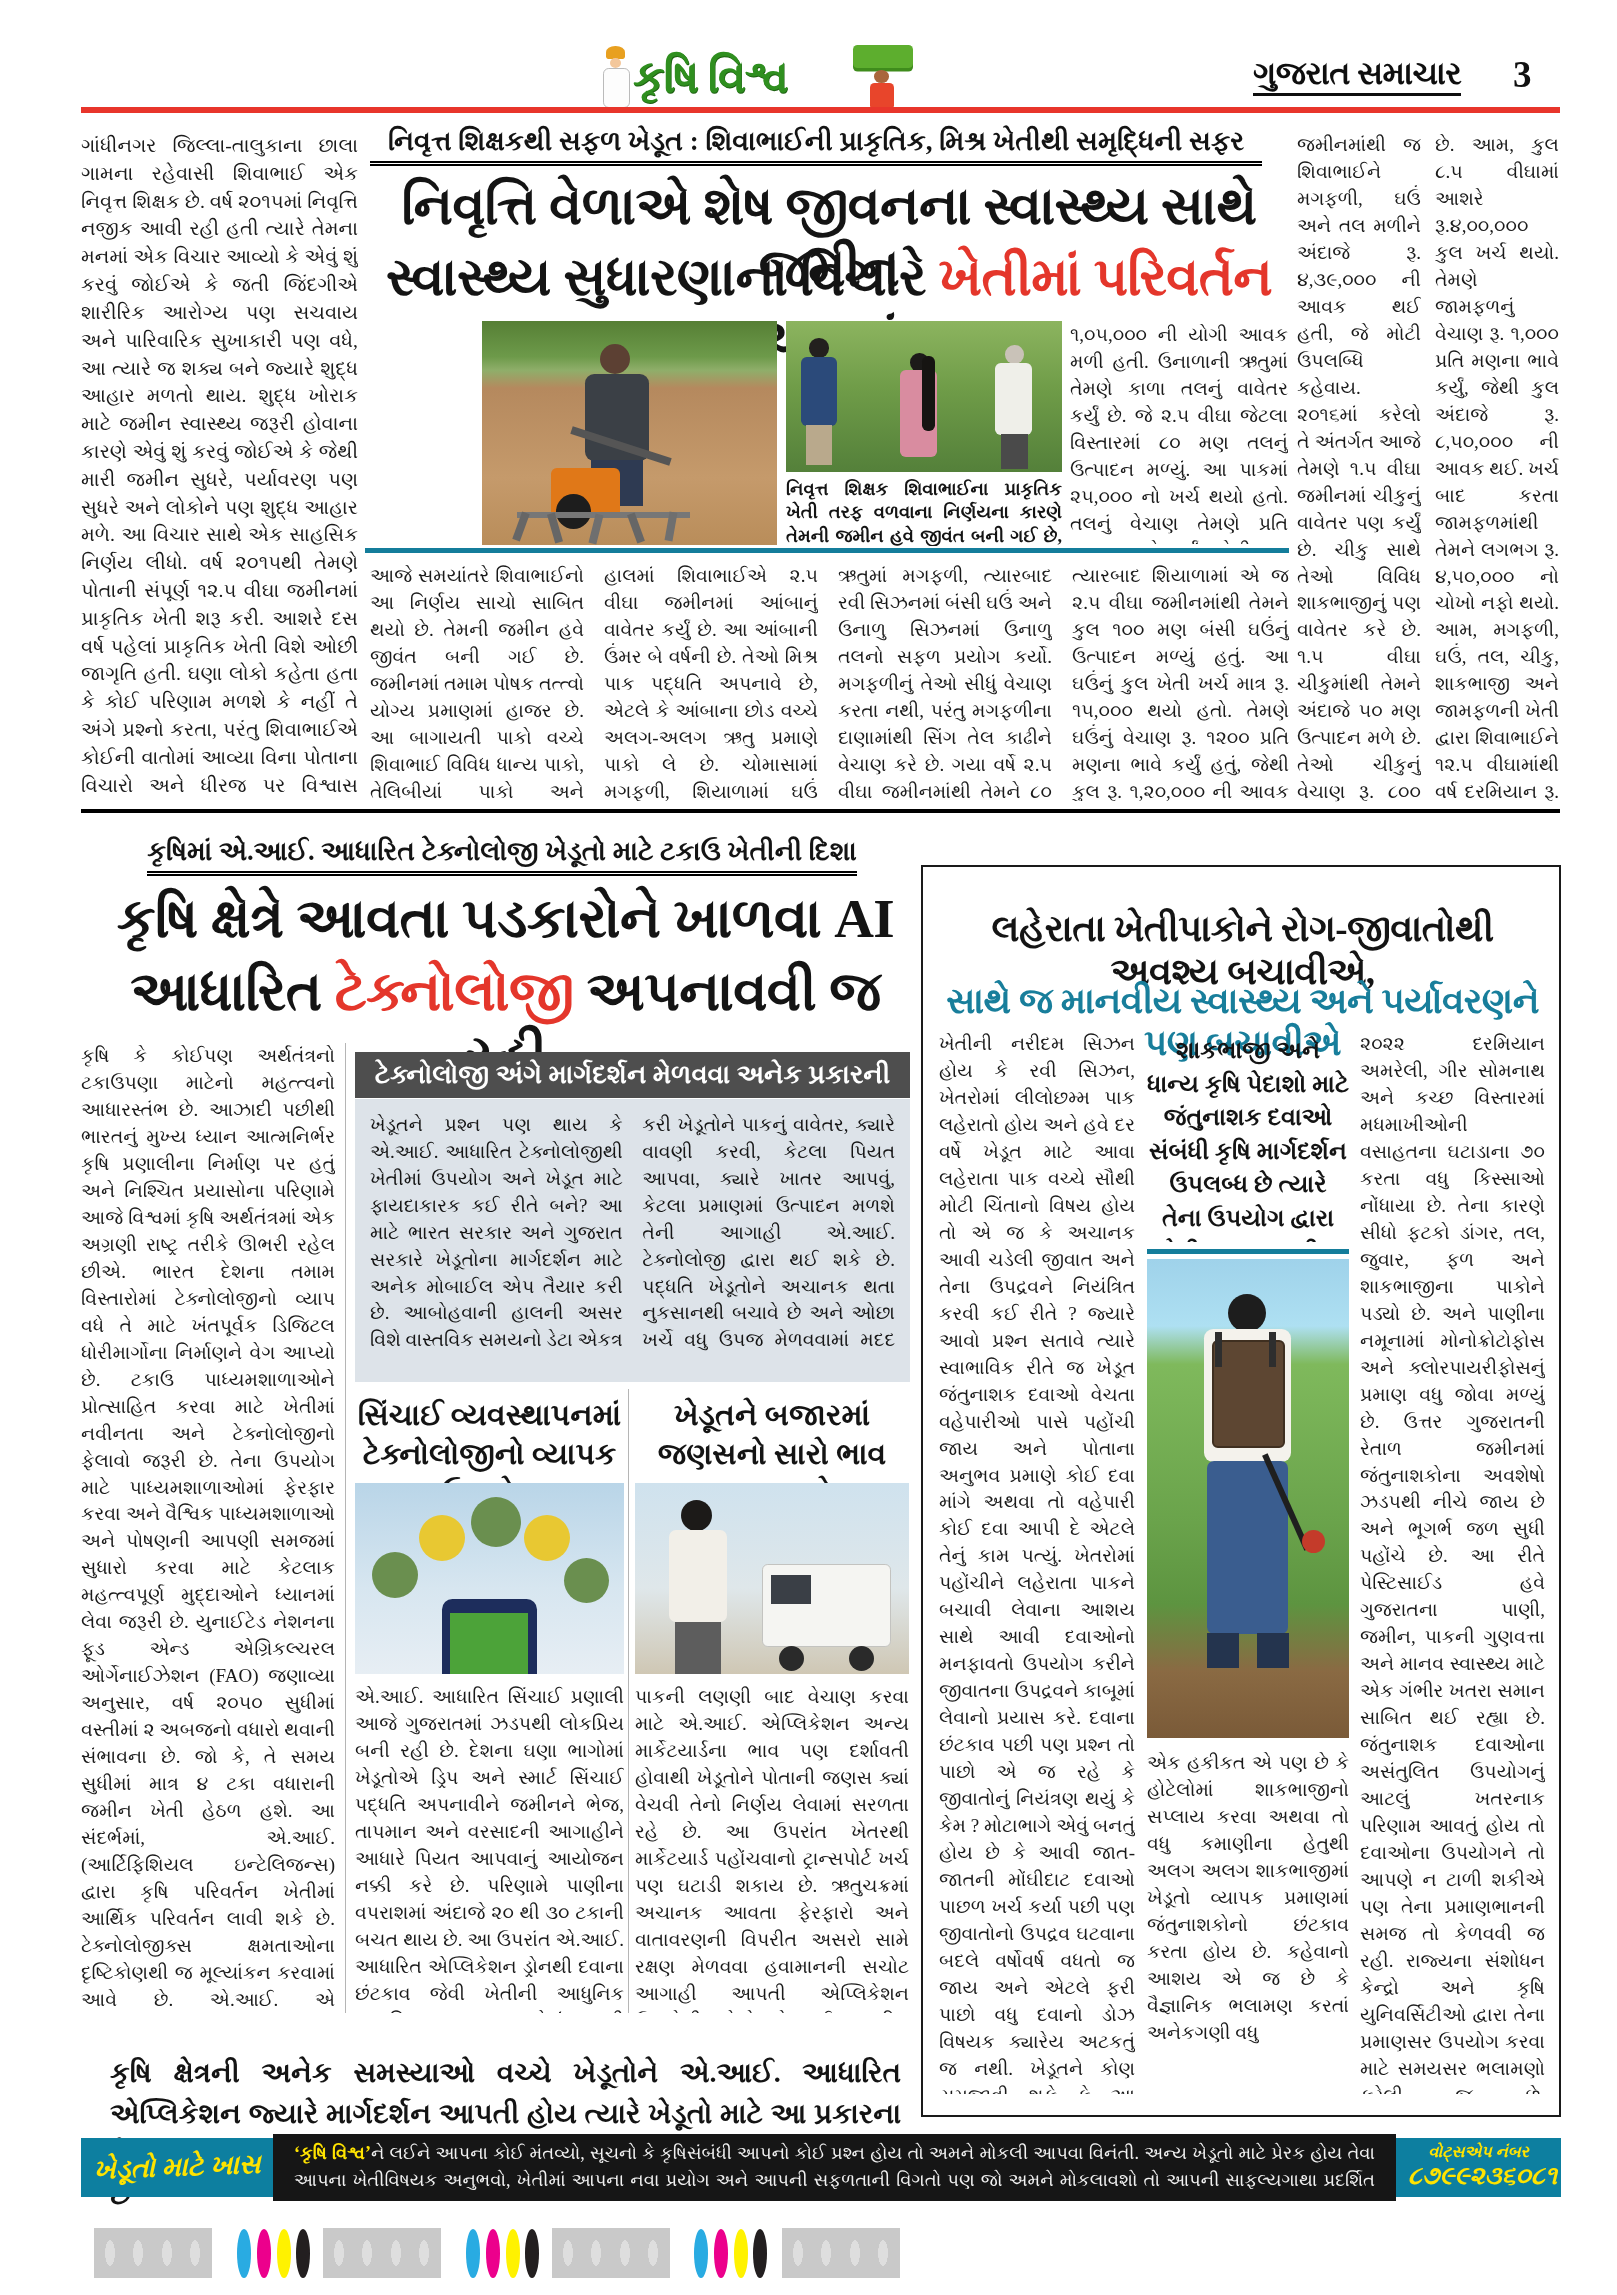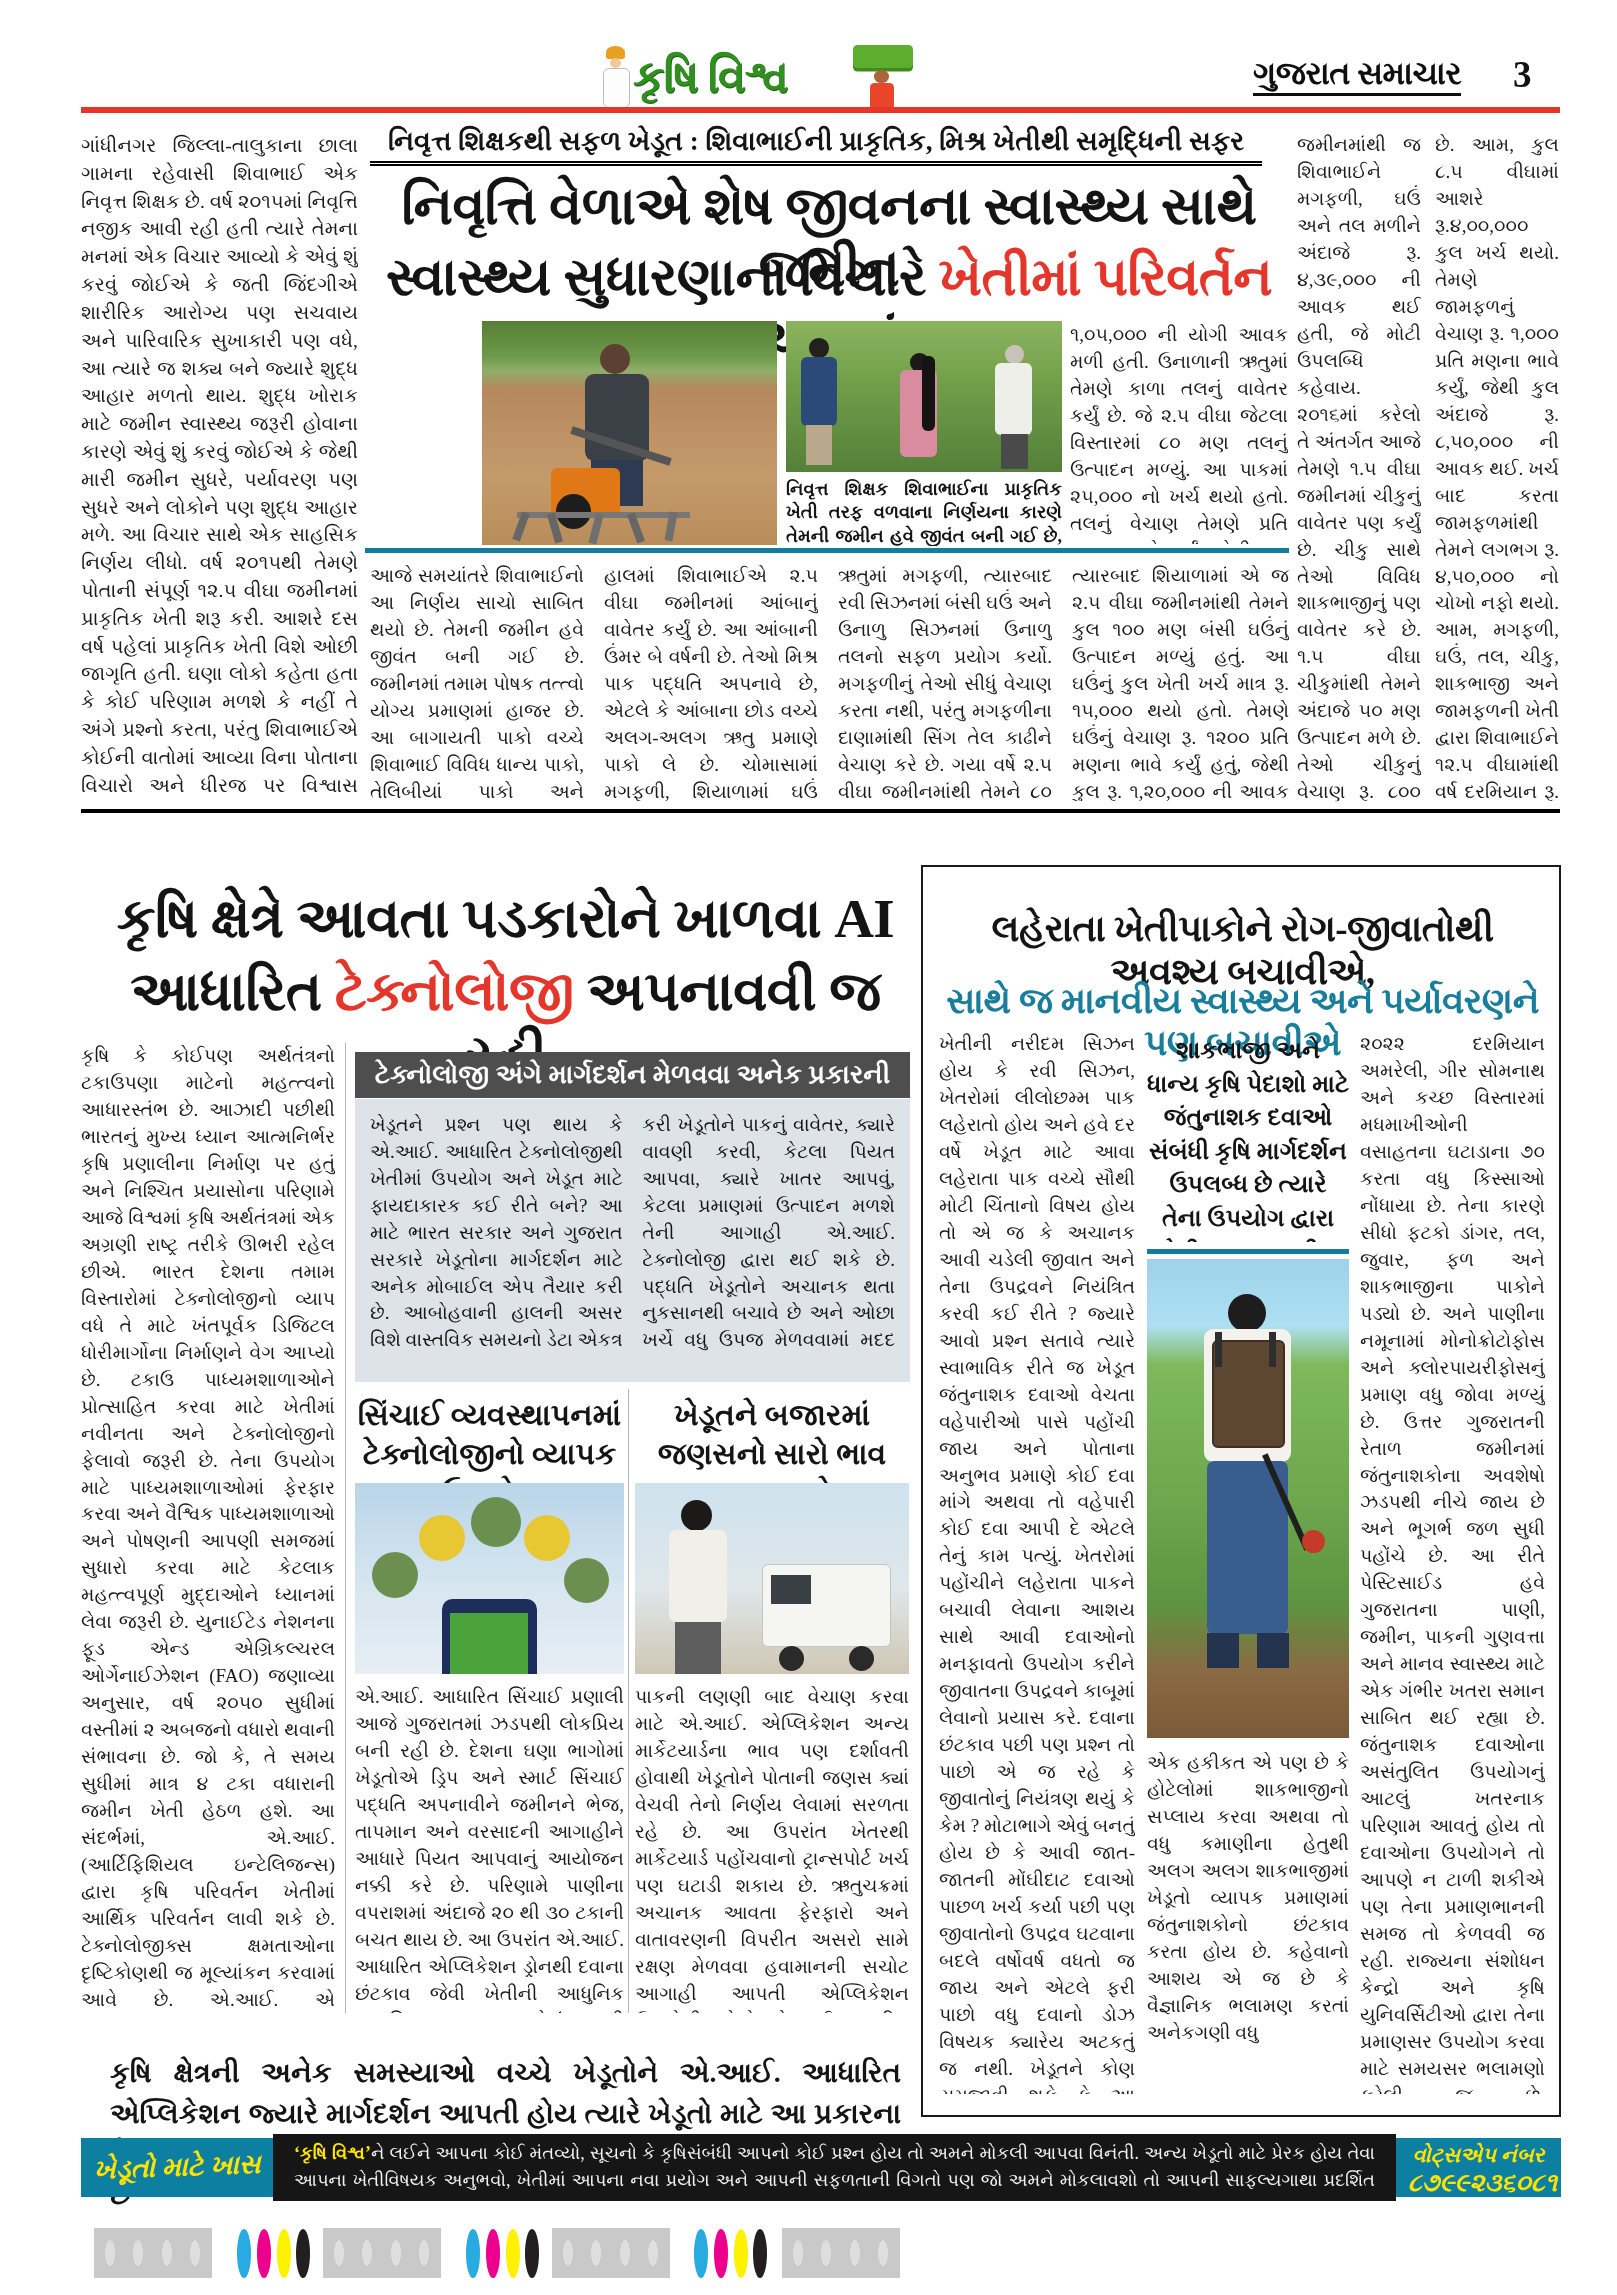--- a/index.html
+++ b/index.html
@@ -105,20 +105,21 @@
 
   <div class="abs rule-teal" style="left:365px;top:548px;width:924px;height:5.2px;"></div>
 
   <div class="abs colTxt" style="left:370px;top:563px;width:214px;height:238px;">આજે સમયાંતરે શિવાભાઈનો આ નિર્ણય સાચો સાબિત થયો છે. તેમની જમીન હવે જીવંત બની ગઈ છે. જમીનમાં તમામ પોષક તત્ત્વો યોગ્ય પ્રમાણમાં હાજર છે. આ બાગાયતી પાકો વચ્ચે શિવાભાઈ વિવિધ ધાન્ય પાકો, તેલિબીયાં પાકો અને શાકભાજીનું વાવેતર પણ કરે છે. આ રીતે મિશ્ર ખેતી કરીને તેઓ જમીનની ઉપજશક્તિ જાળવી રાખે છે અને સાથે સાથે નિયમિત આવક પણ મેળવે છે. શિવાભાઈની આ પદ્ધતિ ખેતી માટે એક ઉત્તમ ઉદાહરણ બની છે.</div>
   <div class="abs colTxt" style="left:604px;top:563px;width:214px;height:238px;">હાલમાં શિવાભાઈએ ૨.૫ વીઘા જમીનમાં આંબાનું વાવેતર કર્યું છે. આ આંબાની ઉંમર બે વર્ષની છે. તેઓ મિશ્ર પાક પદ્ધતિ અપનાવે છે, એટલે કે આંબાના છોડ વચ્ચે અલગ-અલગ ઋતુ પ્રમાણે પાકો લે છે. ચોમાસામાં મગફળી, શિયાળામાં ઘઉં અને ઉનાળામાં કાળા તલની ખેતી કરે છે. આમ, આ ૨.૫ વીઘા જમીનમાંથી અંદાજે ૧૦ મણ મગફળીનું ઉત્પાદન મળ્યું હતું.</div>
   <div class="abs colTxt" style="left:838px;top:563px;width:214px;height:238px;">ઋતુમાં મગફળી, ત્યારબાદ રવી સિઝનમાં બંસી ઘઉં અને ઉનાળુ સિઝનમાં ઉનાળુ તલનો સફળ પ્રયોગ કર્યો. મગફળીનું તેઓ સીધું વેચાણ કરતા નથી, પરંતુ મગફળીના દાણામાંથી સિંગ તેલ કાઢીને વેચાણ કરે છે. ગયા વર્ષે ૨.૫ વીઘા જમીનમાંથી તેમને ૮૦ મણ મગફળીનું ઉત્પાદન મળ્યું હતું. દરેક ડબ્બા રૂ. ૩,૨૦૦ના ભાવે વેચી કુલ રૂ. ૫૪,૪૦૦ ની આવક થઈ હતી.</div>
   <div class="abs colTxt" style="left:1072px;top:563px;width:217px;height:238px;">ત્યારબાદ શિયાળામાં એ જ ૨.૫ વીઘા જમીનમાંથી તેમને કુલ ૧૦૦ મણ બંસી ઘઉંનું ઉત્પાદન મળ્યું હતું. આ ઘઉંનું કુલ ખેતી ખર્ચ માત્ર રૂ. ૧૫,૦૦૦ થયો હતો. તેમણે ઘઉંનું વેચાણ રૂ. ૧૨૦૦ પ્રતિ મણના ભાવે કર્યું હતું, જેથી કુલ રૂ. ૧,૨૦,૦૦૦ ની આવક થઈ. ખર્ચ બાદ કરતા આશરે રૂ. ૧,૦૫,૦૦૦ નો નફો થયો.</div>
 
   <div class="abs rule-black" style="left:81px;top:809px;width:1479px;height:4px;"></div>
 
+  <div class="abs strap" style="left:147px;top:836px;width:710px;font-size:26.6px;">કૃષિમાં એ.આઈ. આધારિત ટેક્નોલોજી ખેડૂતો માટે ટકાઉ ખેતીની દિશા</div>
   <div class="abs headline" style="left:110px;top:887px;width:791px;font-size:55px;">કૃષિ ક્ષેત્રે આવતા પડકારોને ખાળવા AI</div>
   <div class="abs headline" style="left:110px;top:960px;width:791px;font-size:55px;">
     <span>આધારિત </span><span class="hl-red">ટેક્નોલોજી</span><span> અપનાવવી જ રહી</span>
   </div>
 
   <div class="abs colTxt" style="left:81px;top:1043px;width:254px;height:970px;">કૃષિ કે કોઈપણ અર્થતંત્રનો ટકાઉપણા માટેનો મહત્ત્વનો આધારસ્તંભ છે. આઝાદી પછીથી ભારતનું મુખ્ય ધ્યાન આત્મનિર્ભર કૃષિ પ્રણાલીના નિર્માણ પર હતું અને નિશ્ચિત પ્રયાસોના પરિણામે આજે વિશ્વમાં કૃષિ અર્થતંત્રમાં એક અગ્રણી રાષ્ટ્ર તરીકે ઊભરી રહેલ છીએ. ભારત દેશના તમામ વિસ્તારોમાં ટેક્નોલોજીનો વ્યાપ વધે તે માટે ખંતપૂર્વક ડિજિટલ ધોરીમાર્ગોના નિર્માણને વેગ આપ્યો છે. ટકાઉ પાધ્યમશાળાઓને પ્રોત્સાહિત કરવા માટે ખેતીમાં નવીનતા અને ટેક્નોલોજીનો ફેલાવો જરૂરી છે. તેના ઉપયોગ માટે પાધ્યમશાળાઓમાં ફેરફાર કરવા અને વૈશ્વિક પાધ્યમશાળાઓ અને પોષણની આપણી સમજમાં સુધારો કરવા માટે કેટલાક મહત્ત્વપૂર્ણ મુદ્દાઓને ધ્યાનમાં લેવા જરૂરી છે. યુનાઈટેડ નેશનના ફૂડ એન્ડ એગ્રિકલ્ચરલ ઓર્ગેનાઈઝેશન (FAO) જણાવ્યા અનુસાર, વર્ષ ૨૦૫૦ સુધીમાં વસ્તીમાં ૨ અબજનો વધારો થવાની સંભાવના છે. જો કે, તે સમય સુધીમાં માત્ર ૪ ટકા વધારાની જમીન ખેતી હેઠળ હશે. આ સંદર્ભમાં, એ.આઈ. (આર્ટિફિશિયલ ઇન્ટેલિજન્સ) દ્વારા કૃષિ પરિવર્તન ખેતીમાં આર્થિક પરિવર્તન લાવી શકે છે. ટેક્નોલોજીક્સ ક્ષમતાઓના દૃષ્ટિકોણથી જ મૂલ્યાંકન કરવામાં આવે છે. એ.આઈ. એ (આર્ટિફિશિયલ ઇન્ટેલિજન્સ) આજે અનેક ક્ષેત્રોમાં સારી રીતે સફળતા હાંસલ કરી રહ્યું છે. કૃષિ ક્ષેત્રે પણ એ.આઈ. ખૂબ જ મદદરૂપ બને છે. આપણા દેશમાં ખેતી સતત બદલાઈ રહી છે. વધતી જતી ખેતીખર્ચ, અનિયમિત વરસાદ, મજૂરોની અછત અને રોગ-જીવાતના ઉપદ્રવ વચ્ચે ખેડૂતો પાક બચાવવા અને નફો વધારવા માટે ઝઝૂમી રહ્યા છે. આવી પરિસ્થિતિમાં આધુનિક ટેક્નોલોજીની જરૂરિયાત વધી રહી છે. આથી ખેતીમાં એ.આઈ. આધારિત એપ્લિકેશન અને ટેક્નોલોજીના ઉપયોગ અંગે સમજ કેળવવી ખેડૂતો માટે જરૂરી બની છે. કૃષિ ક્ષેત્રની અનેક સમસ્યાઓ વચ્ચે એ.આઈ. આધારિત એપ્લિકેશન અને ટેક્નોલોજી ખેડૂતો માટે આ પ્રકારના વૈજ્ઞાનિક સંસાધનો ખેતીના સતત વિકાસ માટે અત્યંત ઉપયોગી નિવડે તેમ છે.</div>
   <div class="vline" style="left:345px;top:1043px;height:970px;background:#b5b5b5;"></div>
 
   <div class="abs graybar" style="left:355px;top:1052px;width:555px;height:46px;font-size:26px;line-height:46px;">ટેક્નોલોજી અંગે માર્ગદર્શન મેળવવા અનેક પ્રકારની મોબાઈલ એપ તૈયાર</div>
   <div class="abs graybox" style="left:355px;top:1099px;width:555px;height:283px;padding:12.7px 15px;box-sizing:border-box;">
@@ -185,21 +186,21 @@
 
   <div class="abs foot-teal" style="left:81px;top:2138px;width:192px;height:59px;">
     <div class="yellow it bold" style="font-size:27px;text-align:center;line-height:59px;transform:rotate(-2deg);">ખેડૂતો માટે ખાસ</div>
   </div>
   <div class="abs foot-black" style="left:273px;top:2134px;width:1123px;height:67px;padding:5.8px 21px;box-sizing:border-box;">
     <div style="font-size:18px;line-height:1.52;text-align:justify;overflow:hidden;height:55px;">
       <span class="yellow bold">‘કૃષિ વિશ્વ’</span><span>ને લઈને આપના કોઈ મંતવ્યો, સૂચનો કે કૃષિસંબંધી આપનો કોઈ પ્રશ્ન હોય તો અમને મોકલી આપવા વિનંતી. અન્ય ખેડૂતો માટે પ્રેરક હોય તેવા આપના ખેતીવિષયક અનુભવો, ખેતીમાં આપના નવા પ્રયોગ અને આપની સફળતાની વિગતો પણ જો અમને મોકલાવશો તો આપની સાફલ્યગાથા પ્રદર્શિત કરવાનો પ્રયાસ કરીશું.</span>
     </div>
   </div>
   <div class="abs foot-teal" style="left:1396px;top:2138px;width:165px;height:59px;">
-    <div class="yellow it bold center" style="font-size:21px;padding-top:4.6px;">વોટ્સએપ નંબર</div>
+    <div class="yellow it bold center" style="font-size:16px;padding-top:4.6px;">વોટ્સએપ નંબર</div>
     <div class="yellow it bold center" style="font-size:25.4px;margin-left:8px;">૮૭૯૯૨૩૬૦૮૧</div>
   </div>
 
   <div class="regbar" style="left:94px;top:2228px;"></div>
   <div class="regbar" style="left:323px;top:2228px;"></div>
   <div class="regbar" style="left:552px;top:2228px;"></div>
   <div class="regbar" style="left:782px;top:2228px;"></div>
   <div class="cmyk" style="left:237px;top:2229px;">
     <span style="background:#29abe2;"></span>
       <span style="background:#ec008c;"></span>

